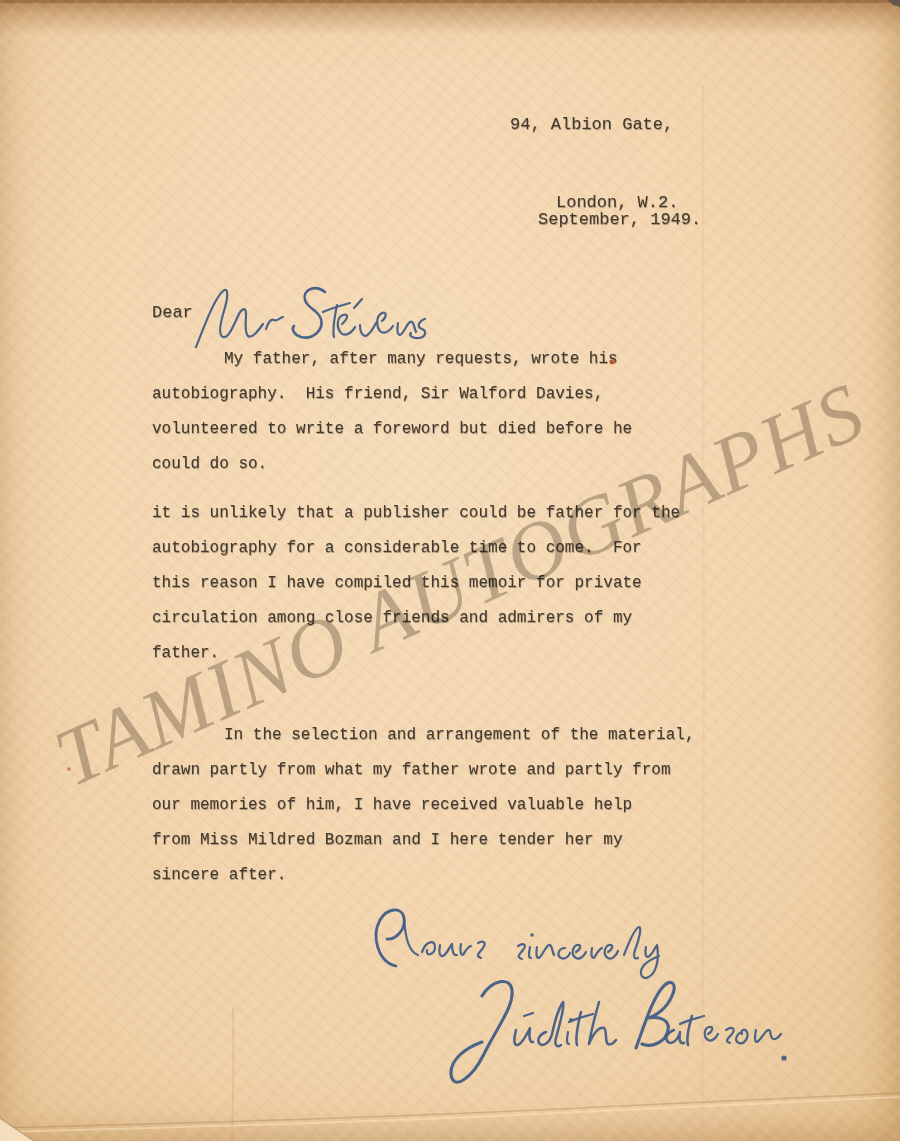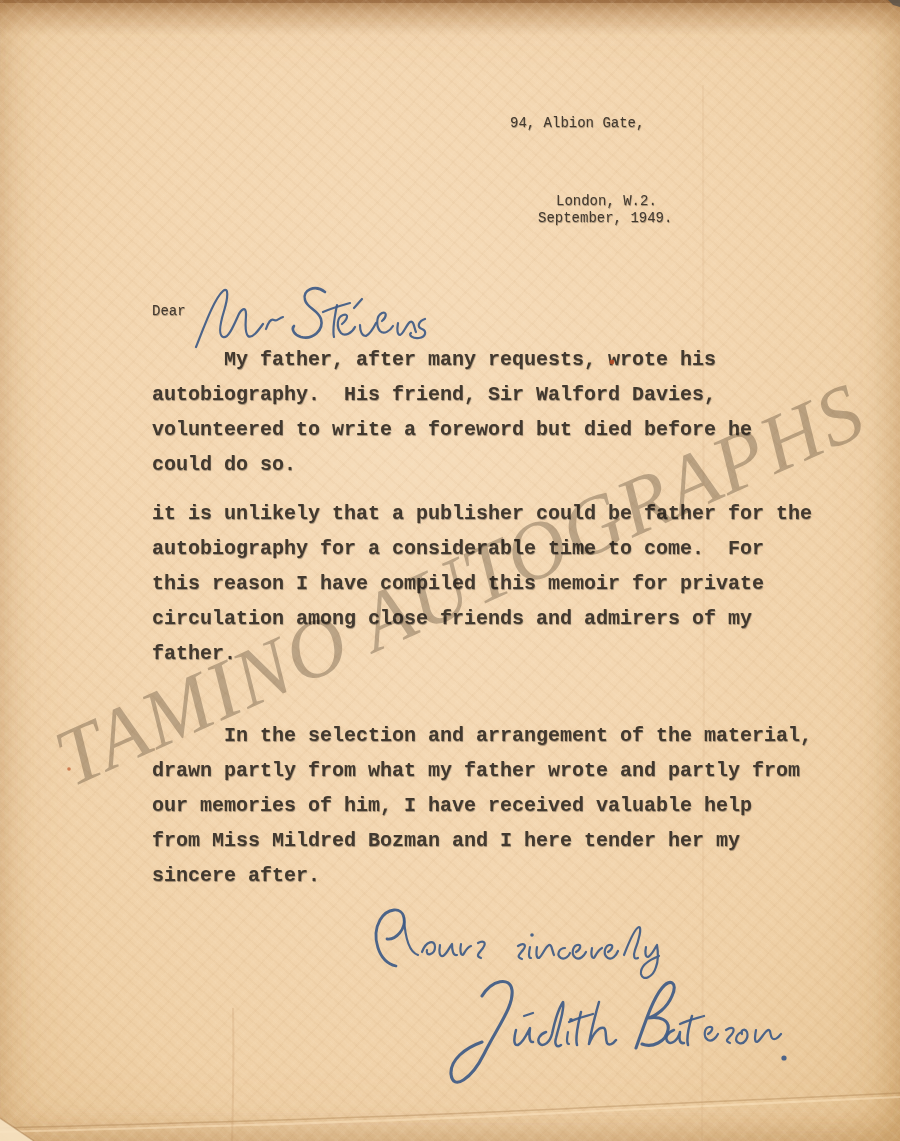--- a/index.html
+++ b/index.html
@@ -26,29 +26,28 @@
   .top-band{
     position:absolute;top:0;left:0;right:0;height:36px;pointer-events:none;
     background:linear-gradient(180deg, rgba(143,88,40,.52) 0%, rgba(155,100,50,.30) 38%, rgba(170,120,66,0) 100%);
   }
   .top-line{position:absolute;top:0;left:0;right:0;height:3px;background:rgba(112,64,26,.35);pointer-events:none;}
 
   
   .t{
     position:absolute;
     font-family:"Liberation Mono", monospace;
-    font-size:14px;color:#42392f;white-space:pre;
+    font-size:17px;color:#42392f;white-space:pre;
     text-shadow:0.5px 0.5px 0.7px rgba(62,52,40,.45);
   }
   .block{position:absolute;left:152px;}
   .tl{
     font-family:"Liberation Mono", monospace;
-    font-size:20px;line-height:35px;color:#42392f;white-space:pre;
+    font-size:16px;line-height:35px;color:#42392f;white-space:pre;
     text-shadow:0.5px 0.5px 0.7px rgba(62,52,40,.45);
-    font-weight:bold;
   }
   .indent{padding-left:72px;}
 
   
   .hw{position:absolute;pointer-events:none;}
   .hw svg{display:block;}
   .hw path{fill:none;stroke:#3e5a85;stroke-linecap:round;stroke-linejoin:round;opacity:.92;}
   .hw .thin{stroke-width:2.2;}
   .hw circle{fill:#3e5a85;opacity:.92;}
 

